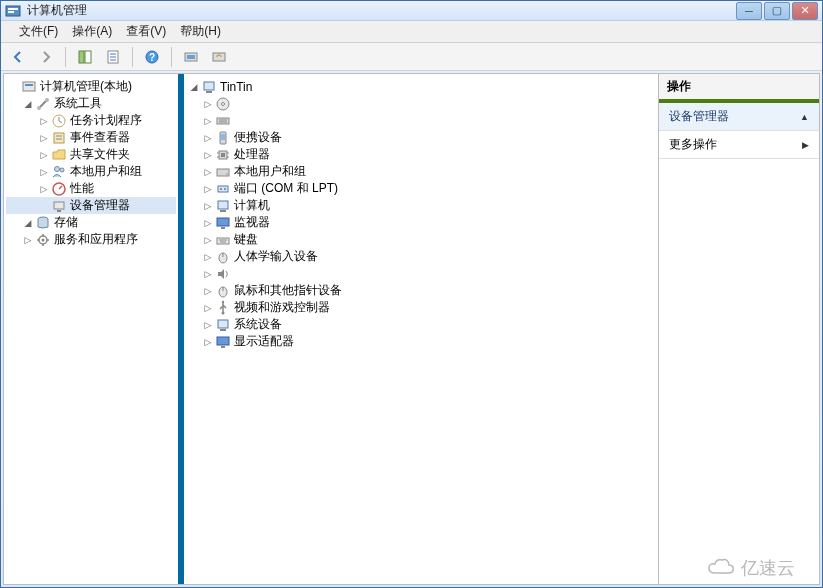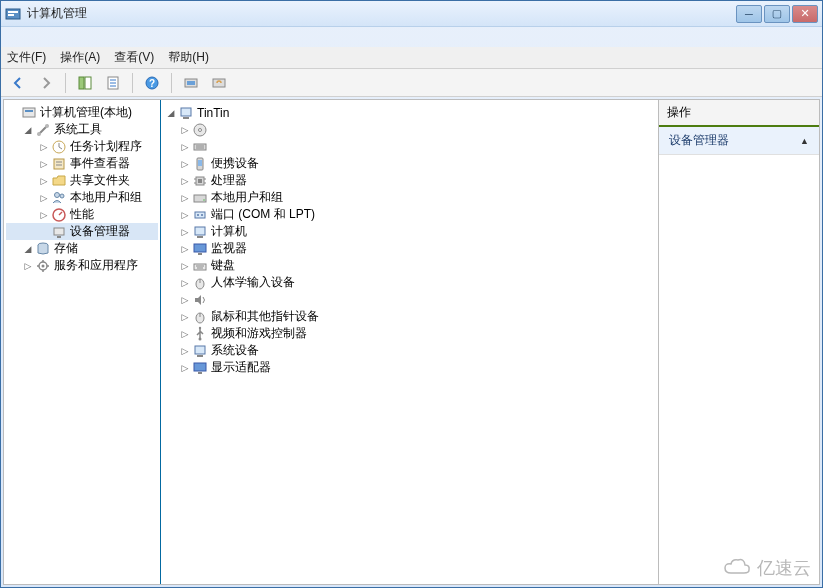--- a/index.html
+++ b/index.html
@@ -14,21 +14,21 @@
 }
 .window {
   width: 823px;
   height: 588px;
   border: 1px solid #3a6ea5;
   background: linear-gradient(#e8f0fb, #d9e7f9);
   display: flex;
   flex-direction: column;
 }
 .titlebar {
-  height: 26px;
+  height: 20px;
   background: linear-gradient(#eaf2fd, #d4e5f8);
   display: flex;
   align-items: center;
   padding: 0 4px;
   border-bottom: 1px solid #b8d0ea;
   justify-content: center;
 }
 .titlebar .app-icon { width: 16px; height: 16px; margin-right: 6px; }
 .titlebar .title { flex: 1; color: #1a1a1a; }
 .win-controls { display: flex; gap: 2px; }
@@ -39,25 +39,24 @@
   border-radius: 2px;
   display: flex; align-items: center; justify-content: center;
   font-size: 11px; color: #2a4a6a;
 }
 .win-btn.close { background: linear-gradient(#d98b8b, #c86a6a); color:#fff;}
 .menubar {
   height: 22px;
   background: #f0f0f0;
   display: flex;
   align-items: center;
-  padding: 0 6px;
+  padding: 0 18px;
   gap: 14px;
   border-bottom: 1px solid #d0d0d0;
   color: #222;
-  margin-top: 20px;
 }
 .toolbar {
   height: 28px;
   background: #f4f4f4;
   display: flex;
   align-items: center;
   padding: 0 6px;
   gap: 6px;
   border-bottom: 1px solid #d0d0d0;
 }
@@ -73,21 +72,21 @@
   display: flex;
   background: #fff;
   border: 1px solid #bcbcbc;
   margin: 2px;
 }
 .pane {
   background: #fff;
   overflow: auto;
   padding: 4px 2px;
 }
-.left-pane { width: 157px; border-right: 1px solid #0369a1; }
+.left-pane { width: 180px; border-right: 6px solid #0369a1; }
 .mid-pane { flex: 1; border-right: 1px solid #bcbcbc; }
 .right-pane { width: 160px; padding:0;}
 .tree-item {
   display: flex;
   align-items: center;
   height: 17px;
   padding-left: 2px;
   white-space: nowrap;
   color: #000;
 }
@@ -98,34 +97,34 @@
   margin-right: 1px;
   flex-shrink:0;
 }
 .tree-item .ticon { width: 16px; height: 16px; margin-right: 3px; flex-shrink:0;}
 .indent-0 { padding-left: 2px; }
 .indent-1 { padding-left: 16px; }
 .indent-2 { padding-left: 32px; }
 .selected { background: #d8e6f6; }
 .right-header {
   background: #f4f4f4;
-  border-bottom: 2px solid #4d7c0f;
+  border-bottom: 4px solid #4d7c0f;
   padding: 4px 8px;
-  font-weight: normal;
+  font-weight: bold;
 }
 .right-section {
   padding: 5px 10px;
   border-bottom: 1px solid #e0e0e0;
   display:flex; justify-content:space-between; align-items:center;
 }
 .right-section.blue { background:#eaf2fc; color:#1a3a6a;}
 .tri { font-size:9px; color:#333;}
 .watermark {
   position: absolute;
-  right: 12px;
+  right: 28px;
   bottom: 8px;
   color: #b8b8b8;
   font-size: 18px;
   display: flex;
   align-items: center;
   gap: 6px;
   pointer-events: none;
 }
 .wm-icon{width:28px;height:22px;}
 svg { display:block;}
@@ -427,20 +426,24 @@
           <span>显示适配器</span>
         </div>
     </div>
 
     <div class="pane right-pane">
       <div class="right-header">操作</div>
       <div class="right-section blue">
         <span>设备管理器</span>
         <span class="tri">▲</span>
       </div>
+      <div class="right-section">
+        <span>更多操作</span>
+        <span class="tri">▶</span>
+      </div>
     </div>
 
   </div>
 </div>
 
 <div class="watermark">
   <svg class="wm-icon" viewBox="0 0 28 22">
       <path d="M8 16 Q2 16 2 11 Q2 6 8 7 Q9 2 15 3 Q21 1 22 8 Q27 8 26 13 Q26 16 21 16 Z" fill="none" stroke="#b8b8b8" stroke-width="1.5"></path>
     </svg>
   <span>亿速云</span>

